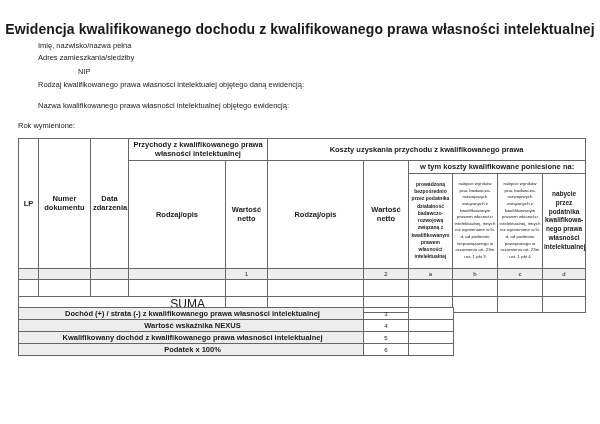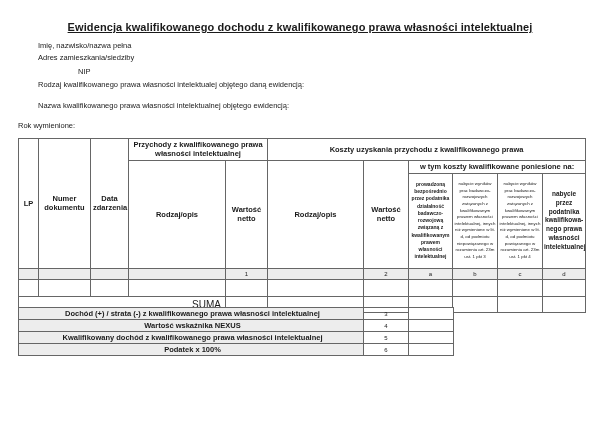--- a/index.html
+++ b/index.html
@@ -10,24 +10,23 @@
     height: 424px;
     background: #ffffff;
     font-family: "Liberation Sans", sans-serif;
     color: #1a1a1a;
     overflow: hidden;
   }
   .title {
     position: absolute;
     top: 21px; left: 0; width: 100%;
     text-align: center;
-    font-size: 11px;
+    font-size: 14px;
     font-weight: bold;
     letter-spacing: 0.1px;
-    text-decoration: underline;
   }
   .field { position: absolute; left: 18px; font-size: 7.5px; margin-left: 20px; }
   .f0 { top: 41px; }
   .f1 { top: 53px; }
   .f2 { top: 67px; padding-left: 40px; }
   .f3 { top: 80px; }
   .f4 { top: 101px; }
   .year-label { position: absolute; left: 18px; top: 121px; font-size: 7.5px; }
 
   table { border-collapse: collapse; table-layout: fixed; }
@@ -50,22 +49,22 @@
   .detail-bc { font-size: 4.4px; line-height: 1.5; }
   .detail-d { font-size: 6.5px; font-weight: bold; line-height: 1.35; }
 
   .idx-cell {
     background: #ededed;
     font-size: 6px; text-align: center; vertical-align: middle;
     color: #222;
   }
   .data-cell { background: #ffffff; }
   .suma-cell {
-    font-size: 10px; text-align: right; vertical-align: middle;
-    padding-right: 4px;
+    font-size: 12px; text-align: right; vertical-align: middle;
+    padding-right: 20px;
   }
 
   .summary-table { position: absolute; left: 18px; top: 307px; width: 435px; border: 1.5px solid #333; }
   .summary-table td { border: 1px solid #666; height: 12px; vertical-align: middle; overflow: hidden; }
   .sum-label {
     background: #ededed;
     font-size: 7.5px; font-weight: bold;
     text-align: center; padding-left: 3px;
   }
   .sum-idx { font-size: 6px; text-align: center; color: #222; }

